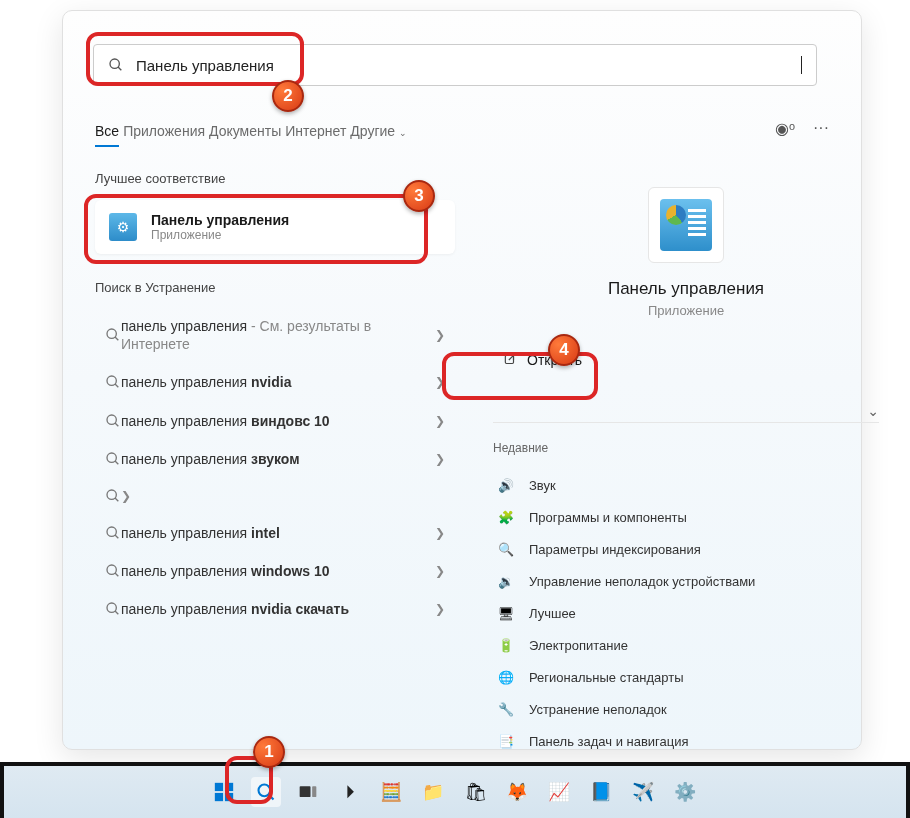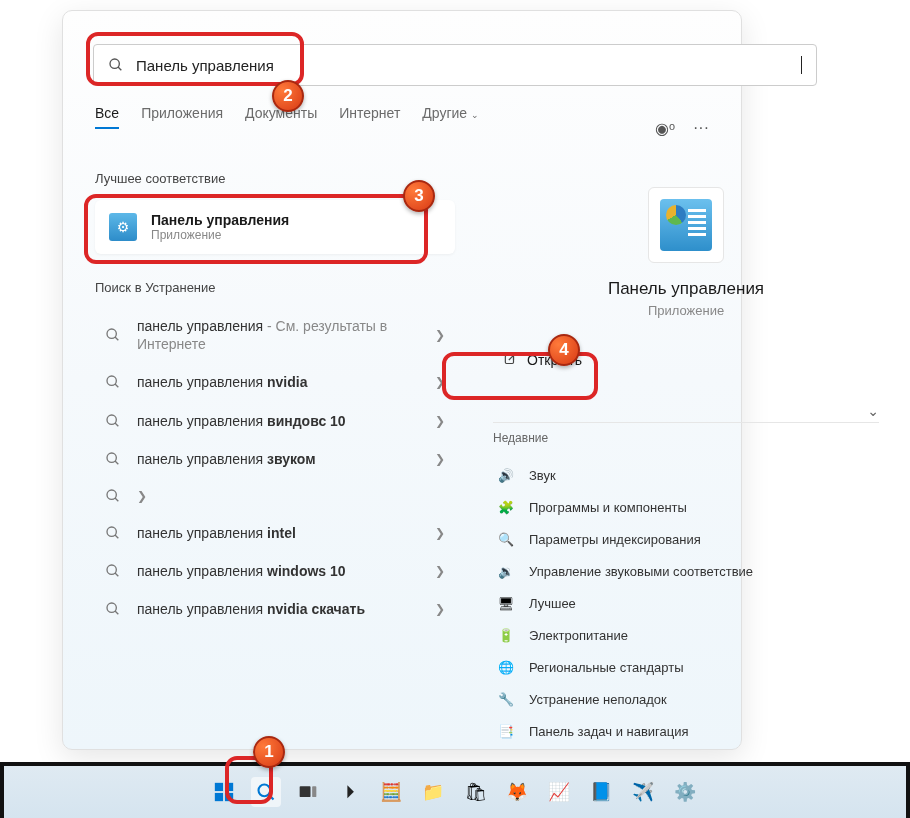--- a/index.html
+++ b/index.html
@@ -1,50 +1,50 @@
 <!DOCTYPE html>
 <html><head>
 <meta charset="utf-8">
 <style>
 *{margin:0;padding:0;box-sizing:border-box;font-family:"Segoe UI",Tahoma,sans-serif}
 body{width:910px;height:818px;background:#fff;position:relative;overflow:hidden}
-.window{position:absolute;top:10px;left:62px;width:680px;height:740px;background:linear-gradient(180deg,#fefefe 0%,#f5f9fc 50%,#eef6fb 100%);border:1px solid #e0e0e0;border-radius:10px;box-shadow:0 8px 30px rgba(0,0,0,.1)}
+.window{position:absolute;top:10px;left:62px;width:800px;height:740px;background:linear-gradient(180deg,#fefefe 0%,#f5f9fc 50%,#eef6fb 100%);border:1px solid #e0e0e0;border-radius:10px;box-shadow:0 8px 30px rgba(0,0,0,.1)}
 .searchbox{position:absolute;top:33px;left:30px;width:724px;height:42px;background:#fff;border:1px solid #ccc;border-radius:4px;display:flex;align-items:center;padding:0 14px}
 .searchbox svg{width:16px;height:16px;color:#555;margin-right:12px}
 .searchbox input{border:none;outline:none;flex:1;font-size:15px;color:#222}
 .searchbox .cursor{width:1px;height:18px;background:#222}
-.tabs{position:absolute;top:94px;left:32px;display:flex;gap:22px;font-size:14px;color:#6b6b6b}
+.tabs{position:absolute;top:112px;left:32px;display:flex;gap:4px;font-size:14px;color:#6b6b6b}
 .tabs .tab{cursor:pointer}
 .tabs .tab.active{color:#1a1a1a;border-bottom:2px solid #0078d4;padding-bottom:6px;font-weight:500}
 .topicons{position:absolute;top:108px;right:32px;display:flex;gap:18px;color:#555}
 .topicons .ic{font-size:16px;cursor:pointer}
 .leftcol{position:absolute;top:160px;left:32px;width:360px}
 .sectlabel{font-size:13px;color:#444;margin-bottom:14px}
 .bestmatch{background:#fff;border-radius:6px;padding:12px 14px;display:flex;align-items:center;gap:14px;margin-bottom:26px;box-shadow:0 1px 3px rgba(0,0,0,.05)}
 .cpicon-sm{width:28px;height:28px;background:linear-gradient(180deg,#5db8e8,#2d8cc9);border-radius:3px;display:flex;align-items:center;justify-content:center;font-size:14px;color:#fff}
 .bestmatch .t1{font-size:14px;font-weight:600;color:#1a1a1a}
 .bestmatch .t2{font-size:12px;color:#888}
 .sectlabel2{font-size:13px;color:#444;margin-bottom:12px}
-.searchitem{display:flex;align-items:center;gap:16px;padding:10px 10px;cursor:pointer}
+.searchitem{display:flex;align-items:center;padding:10px 10px;cursor:pointer}
 .searchitem .mg{width:16px;height:16px;color:#777;flex-shrink:0}
 .searchitem .txt{flex:1;font-size:14px;color:#333;line-height:1.3}
 .searchitem .txt .hl{font-weight:600}
 .searchitem .txt .sub{color:#888}
 .searchitem .chev{color:#888;font-size:12px}
 .rightcol{position:absolute;top:176px;left:430px;width:386px}
 .bigicon{width:76px;height:76px;margin:0 auto 16px;background:#fff;border:1px solid #e6e6e6;border-radius:6px;display:flex;align-items:center;justify-content:center}
 .bigicon-inner{width:52px;height:52px;background:linear-gradient(180deg,#6bc0ee,#2e8fcb);border-radius:4px;position:relative}
 .bigicon-inner::before{content:"";position:absolute;top:6px;left:6px;width:20px;height:20px;border-radius:50%;background:conic-gradient(#2d7cc2 0 140deg,#5fb84e 140deg 240deg,#e8b22e 240deg 360deg)}
 .bigicon-inner::after{content:"";position:absolute;right:6px;top:10px;width:18px;height:3px;background:#fff;box-shadow:0 6px 0 #fff,0 12px 0 #fff,0 18px 0 #fff,0 24px 0 #fff}
 .apptitle{text-align:center;font-size:17px;color:#1a1a1a;margin-bottom:4px}
 .appsub{text-align:center;font-size:13px;color:#888;margin-bottom:26px}
 .openbtn{display:flex;align-items:center;gap:10px;font-size:14px;color:#1a1a1a;padding:8px 10px;cursor:pointer;width:150px}
 .openbtn svg{width:14px;height:14px;color:#444}
 .expand{position:absolute;right:0;top:216px;color:#666;cursor:pointer;font-size:14px}
-.recent{margin-top:46px;padding-top:8px;border-top:1px solid #e6e6e6}
+.recent{margin-top:46px;padding-top:18px;border-top:1px solid #e6e6e6}
 .recentlabel{font-size:12px;color:#666;margin-bottom:14px}
 .recentitem{display:flex;align-items:center;gap:14px;padding:7px 4px;cursor:pointer}
 .recentitem .ri{width:18px;height:18px;display:flex;align-items:center;justify-content:center;font-size:13px}
 .recentitem .rt{font-size:13px;color:#333}
 .taskbar{position:absolute;bottom:0;left:0;width:910px;height:56px;background:linear-gradient(180deg,#dfeaf2,#d5e4ef);border:4px solid #111;border-left:none;border-right:none;border-bottom:none;display:flex;align-items:center;justify-content:center;gap:12px}
 .taskbar::before{content:"";position:absolute;left:0;top:-4px;width:4px;height:60px;background:#111}
 .taskbar::after{content:"";position:absolute;right:0;top:-4px;width:4px;height:60px;background:#111}
 .tbicon{width:30px;height:30px;border-radius:4px;display:flex;align-items:center;justify-content:center;cursor:pointer;font-size:18px}
 .tbicon.search{background:rgba(255,255,255,.6)}
 .callout{position:absolute;border:4px solid #dc2626;border-radius:12px;pointer-events:none}
@@ -178,21 +178,21 @@
           <div class="recentitem">
             <span class="ri">🧩</span>
             <span class="rt">Программы и компоненты</span>
           </div>
           <div class="recentitem">
             <span class="ri">🔍</span>
             <span class="rt">Параметры индексирования</span>
           </div>
           <div class="recentitem">
             <span class="ri">🔉</span>
-            <span class="rt">Управление звуковыми соответствие</span>
+            <span class="rt">Управление неполадок устройствами</span>
           </div>
           <div class="recentitem">
             <span class="ri">🖥</span>
             <span class="rt">Лучшее</span>
           </div>
           <div class="recentitem">
             <span class="ri">🔋</span>
             <span class="rt">Электропитание</span>
           </div>
           <div class="recentitem">

